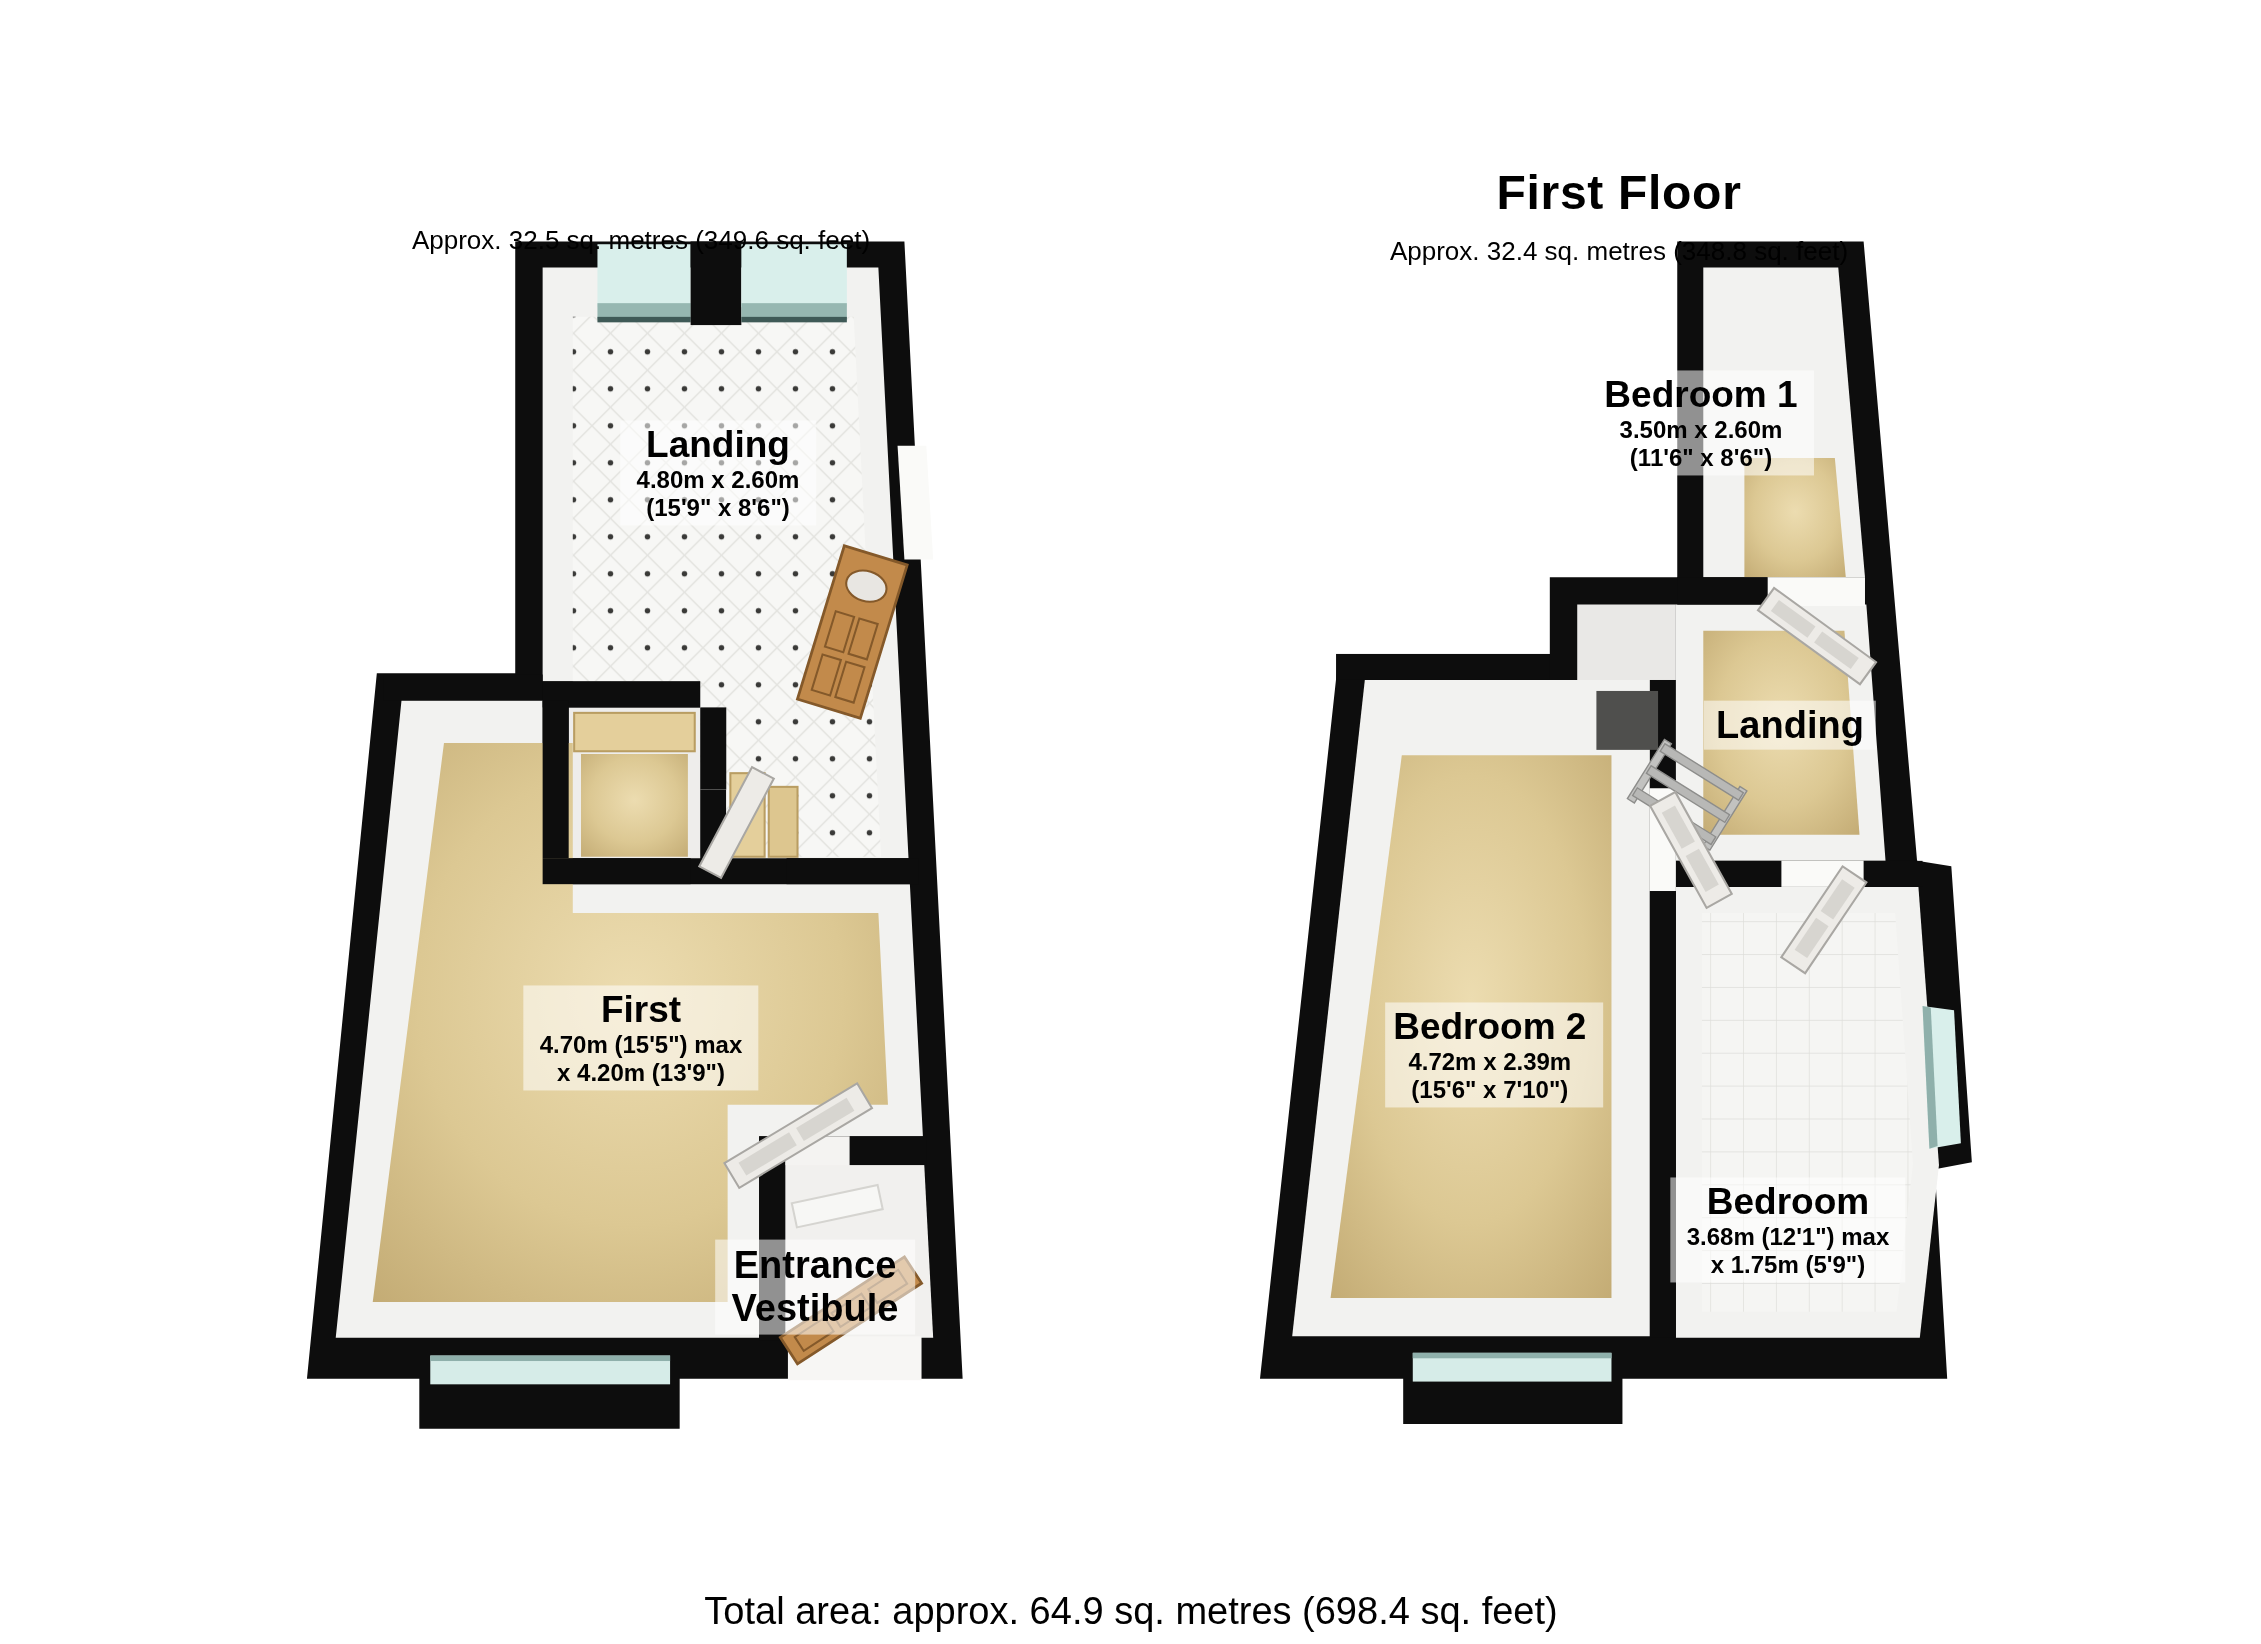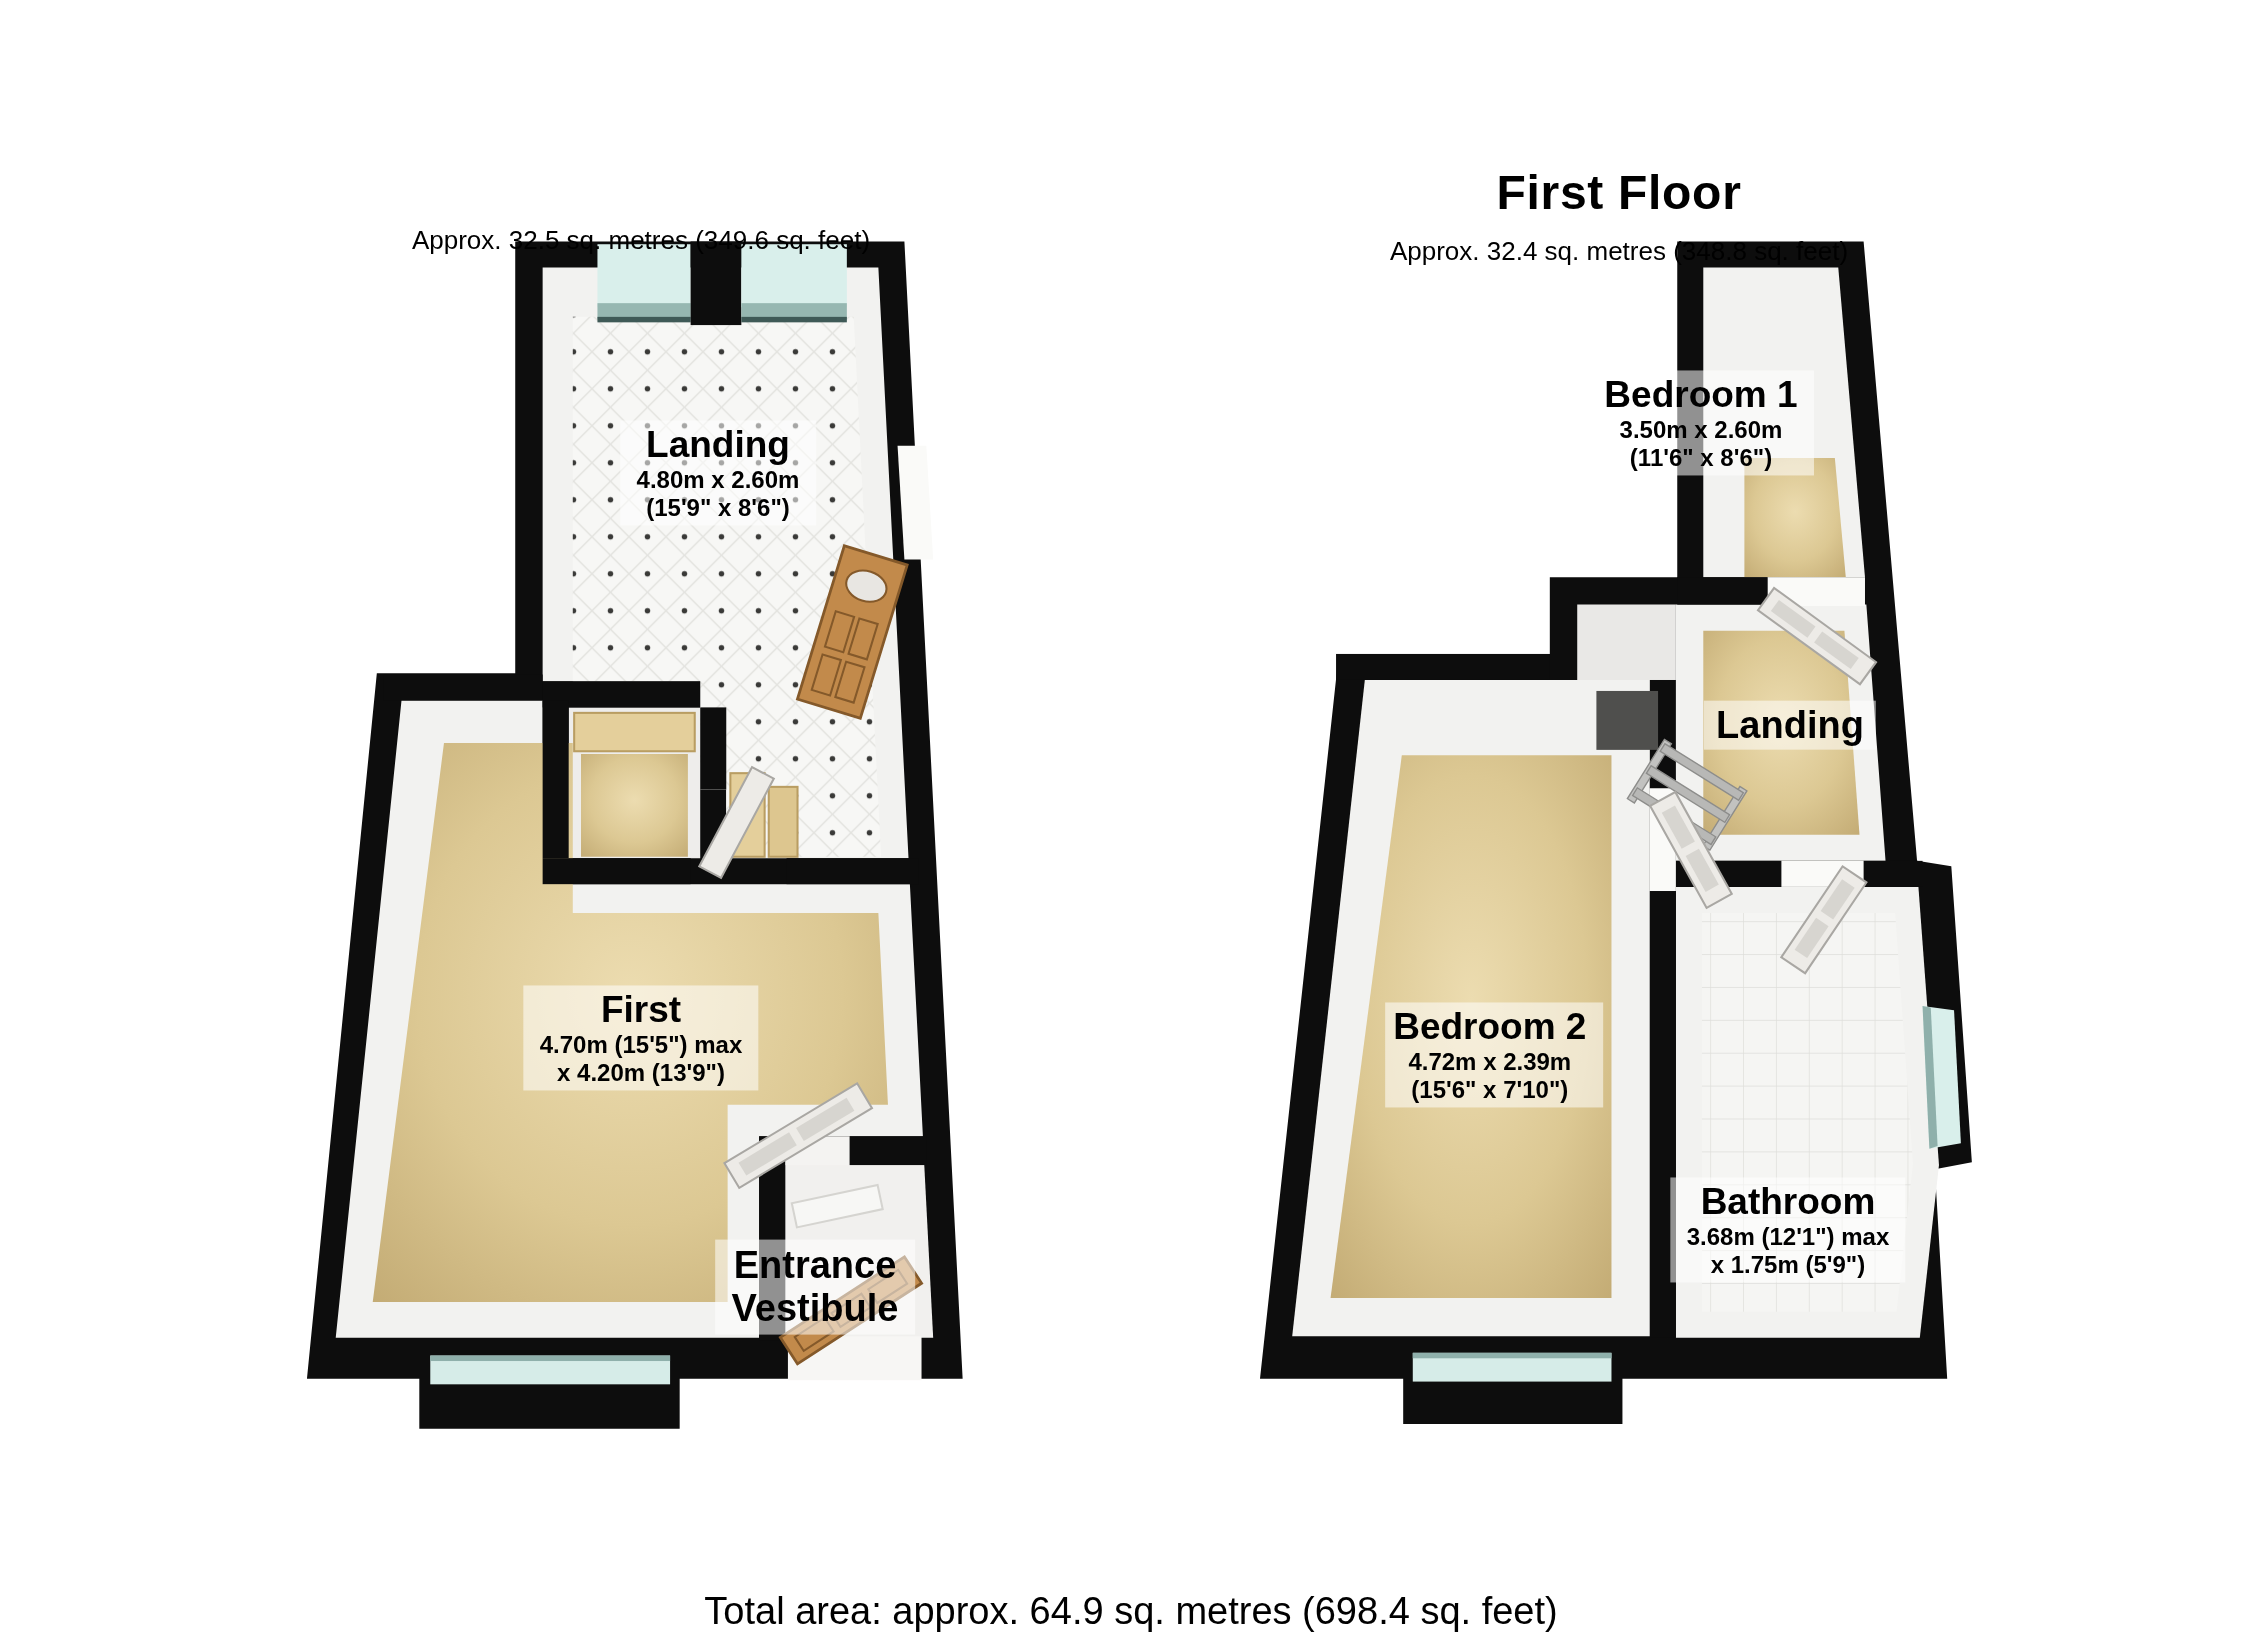--- a/index.html
+++ b/index.html
@@ -221,21 +221,21 @@
   <div class="room-name big">Landing</div>
 </div>
 
 <div class="label" style="left:1494px;top:1055px;padding-left:8px;">
   <div class="room-name">Bedroom 2</div>
   <div class="room-dim">4.72m x 2.39m</div>
   <div class="room-dim">(15'6" x 7'10")</div>
 </div>
 
 <div class="label" style="left:1788px;top:1230px;">
-  <div class="room-name">Bathroom</div>
+  <div class="room-name">Bedroom</div>
   <div class="room-dim">3.68m (12'1") max</div>
   <div class="room-dim">x 1.75m (5'9")</div>
 </div>
 
 <div class="label clear" style="left:1131px;top:1612px;">
   <div class="total-area">Total area: approx. 64.9 sq. metres (698.4 sq. feet)</div>
 </div>
 
 </div>
 

